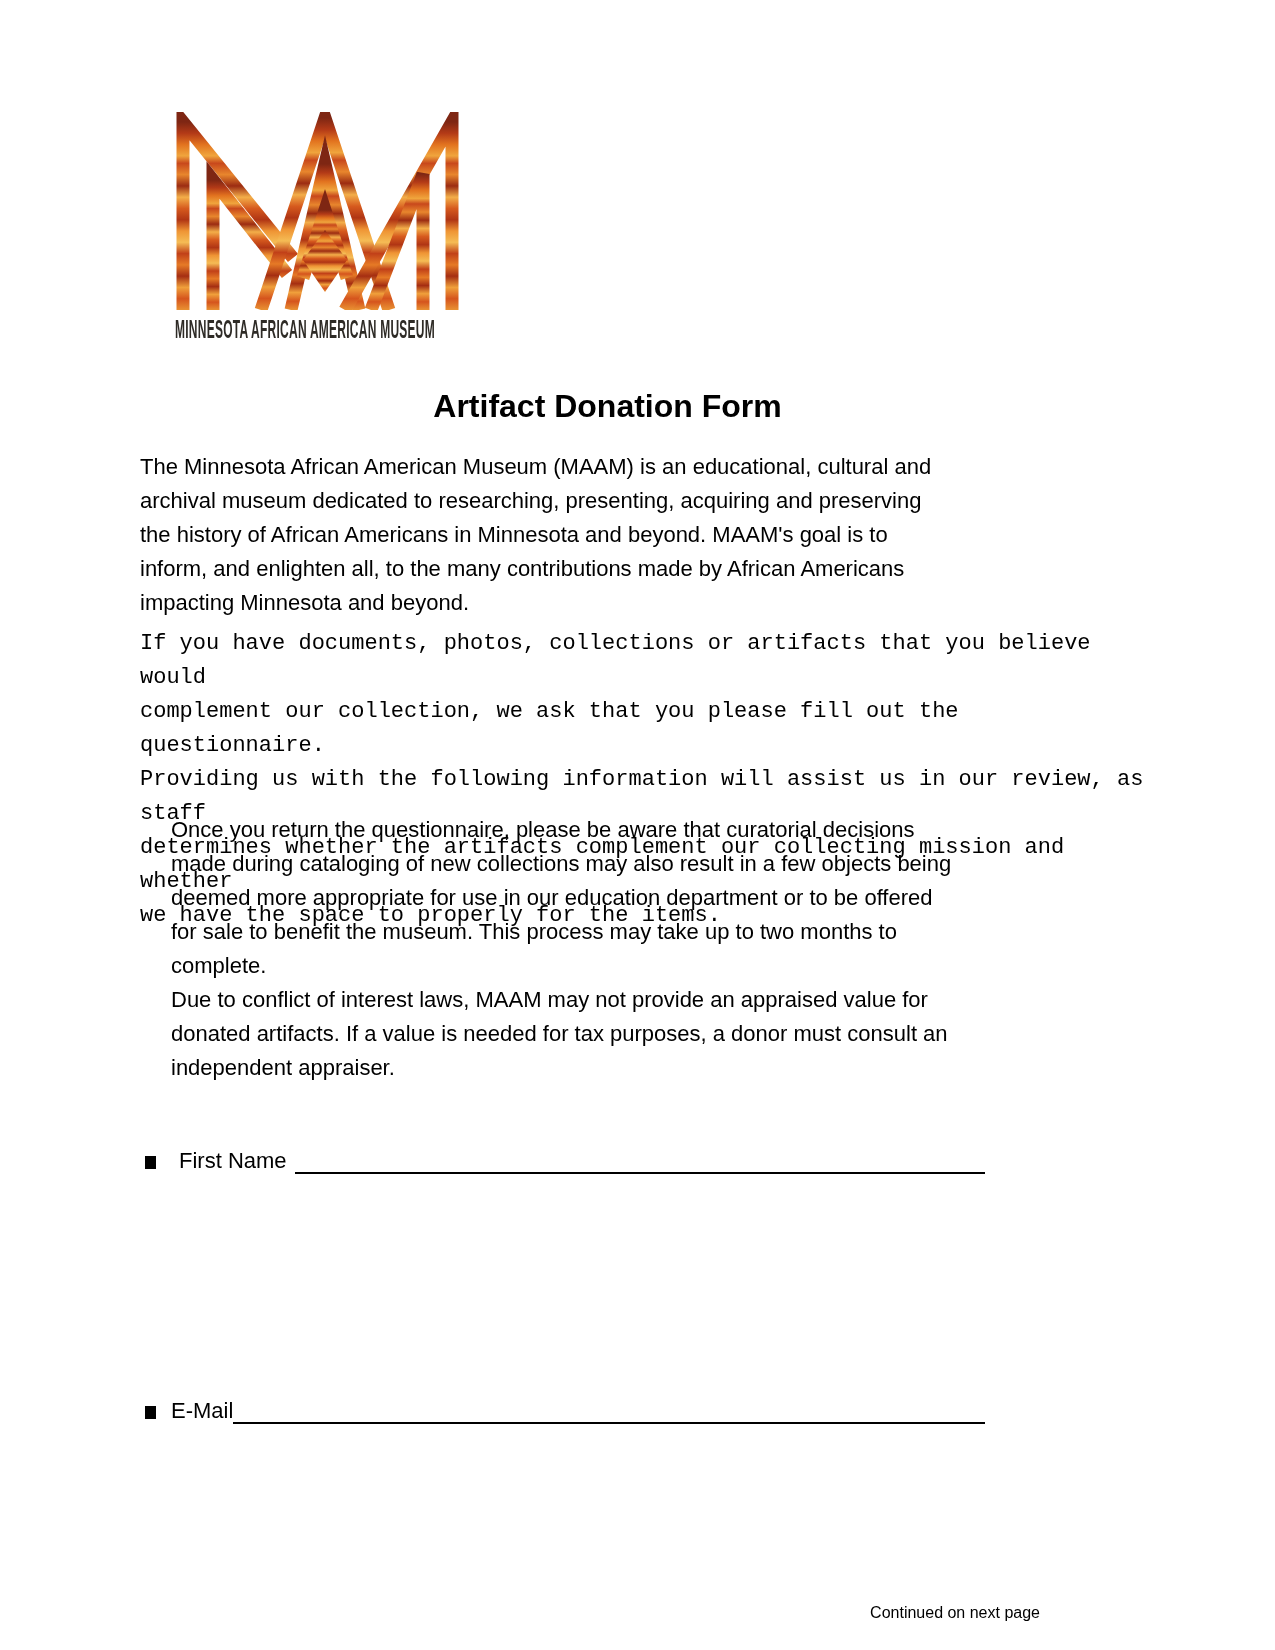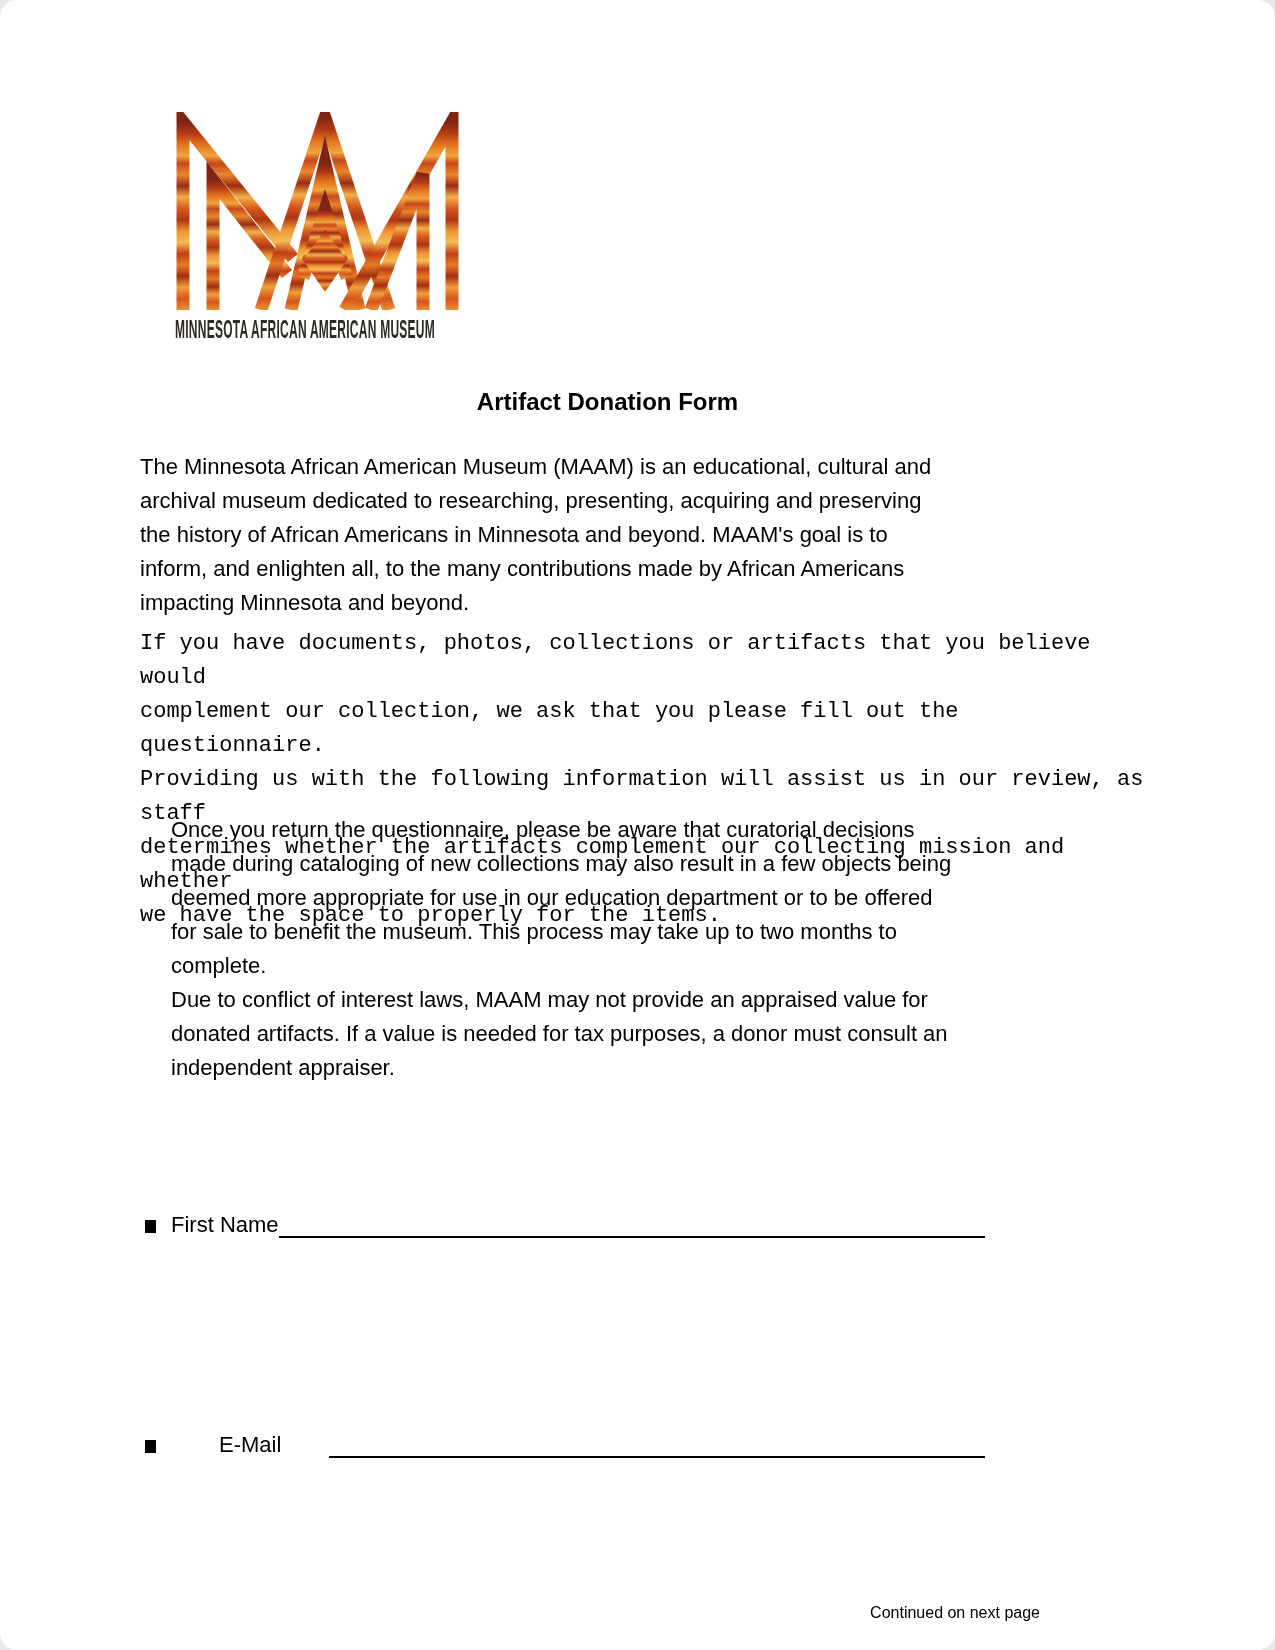--- a/index.html
+++ b/index.html
@@ -4,48 +4,47 @@
 <style>
   html,body{margin:0;padding:0;background:#e8e8e8;}
   .page{
     position:relative;
     width:1275px;height:1650px;
     background:#ffffff;
     margin:0 auto;
     overflow:hidden;
     font-family:"Liberation Sans", sans-serif;
     color:#000000;
-    border-radius:17px;
   }
   .logo-mark{position:absolute;left:175px;top:112px;}
   .wordmark{
     position:absolute;left:175px;top:315px;
     font-weight:700;font-size:24px;letter-spacing:.5px;
     color:#2e2b26;white-space:nowrap;
     transform:scale(.5,1.05);transform-origin:0 0;
   }
   .doc-title{
     position:absolute;left:140px;top:388px;width:935px;
-    text-align:center;font-size:24px;font-weight:700;
+    text-align:center;font-size:32px;font-weight:700;
   }
   .para{
     position:absolute;left:140px;width:1010px;
     font-size:22px;line-height:34px;
     white-space:pre-line;
   }
   .para-1{top:450px;}
   .para-2{top:627px;font-family:Liberation Mono, monospace;}
   .para-3{top:813px;margin-left:31px;}
   .field-row{
     position:absolute;left:145px;width:840px;height:33px;
     display:flex;align-items:flex-end;
   }
-  .field-row-1{top:1208px;}
+  .field-row-1{top:1144px;gap:8px;}
   .field-row-2{top:1302px;}
-  .field-row-3{top:1428px;gap:48px;}
+  .field-row-3{top:1394px;}
   .bullet{
     width:11px;height:13px;background:#000;
     margin:0 15px 8px 0;flex:0 0 auto;
   }
   .field-label{font-size:22px;line-height:33px;white-space:nowrap;}
   .field-line{
     flex:1 1 auto;border-bottom:2px solid #000;
     margin-bottom:3px;height:24px;
   }
   .footer-note{

